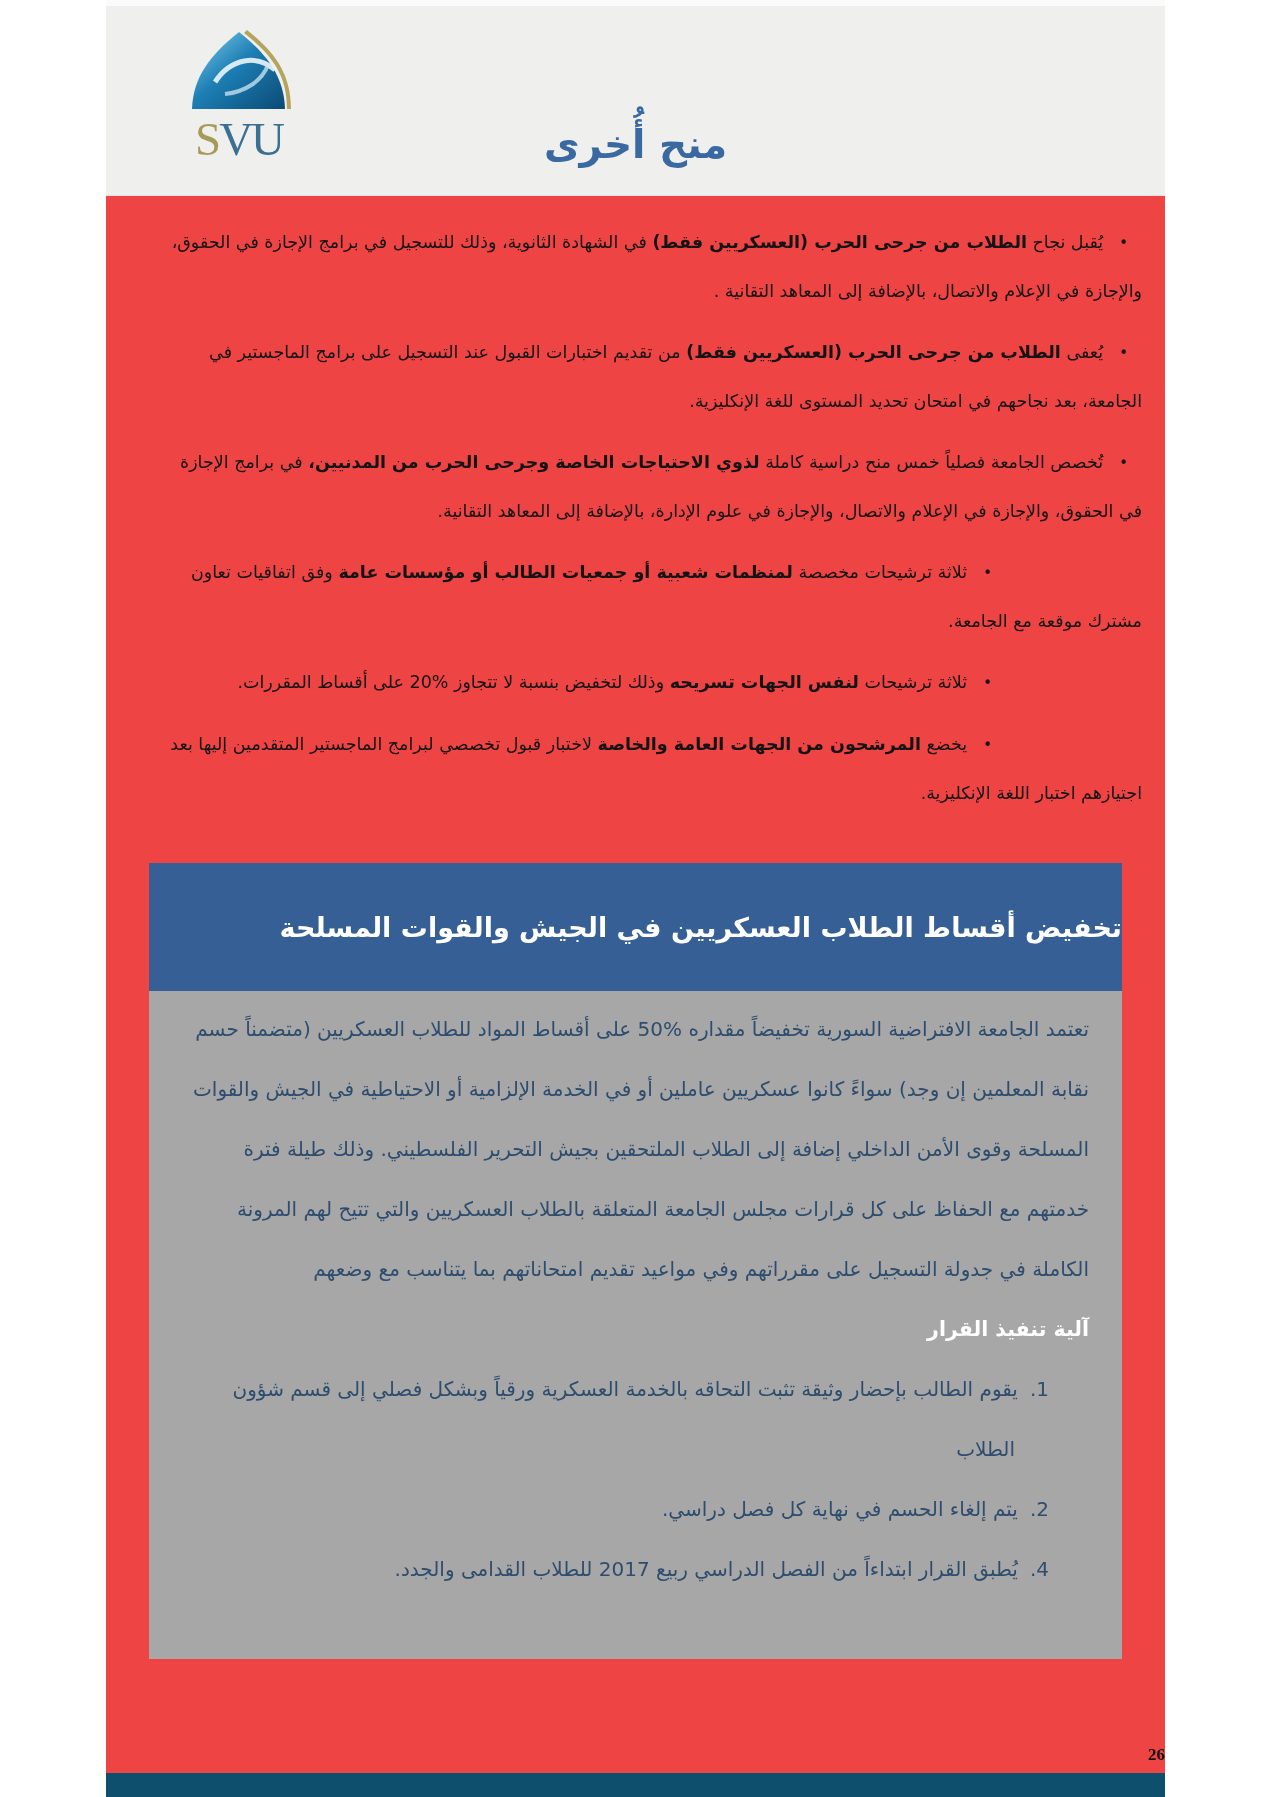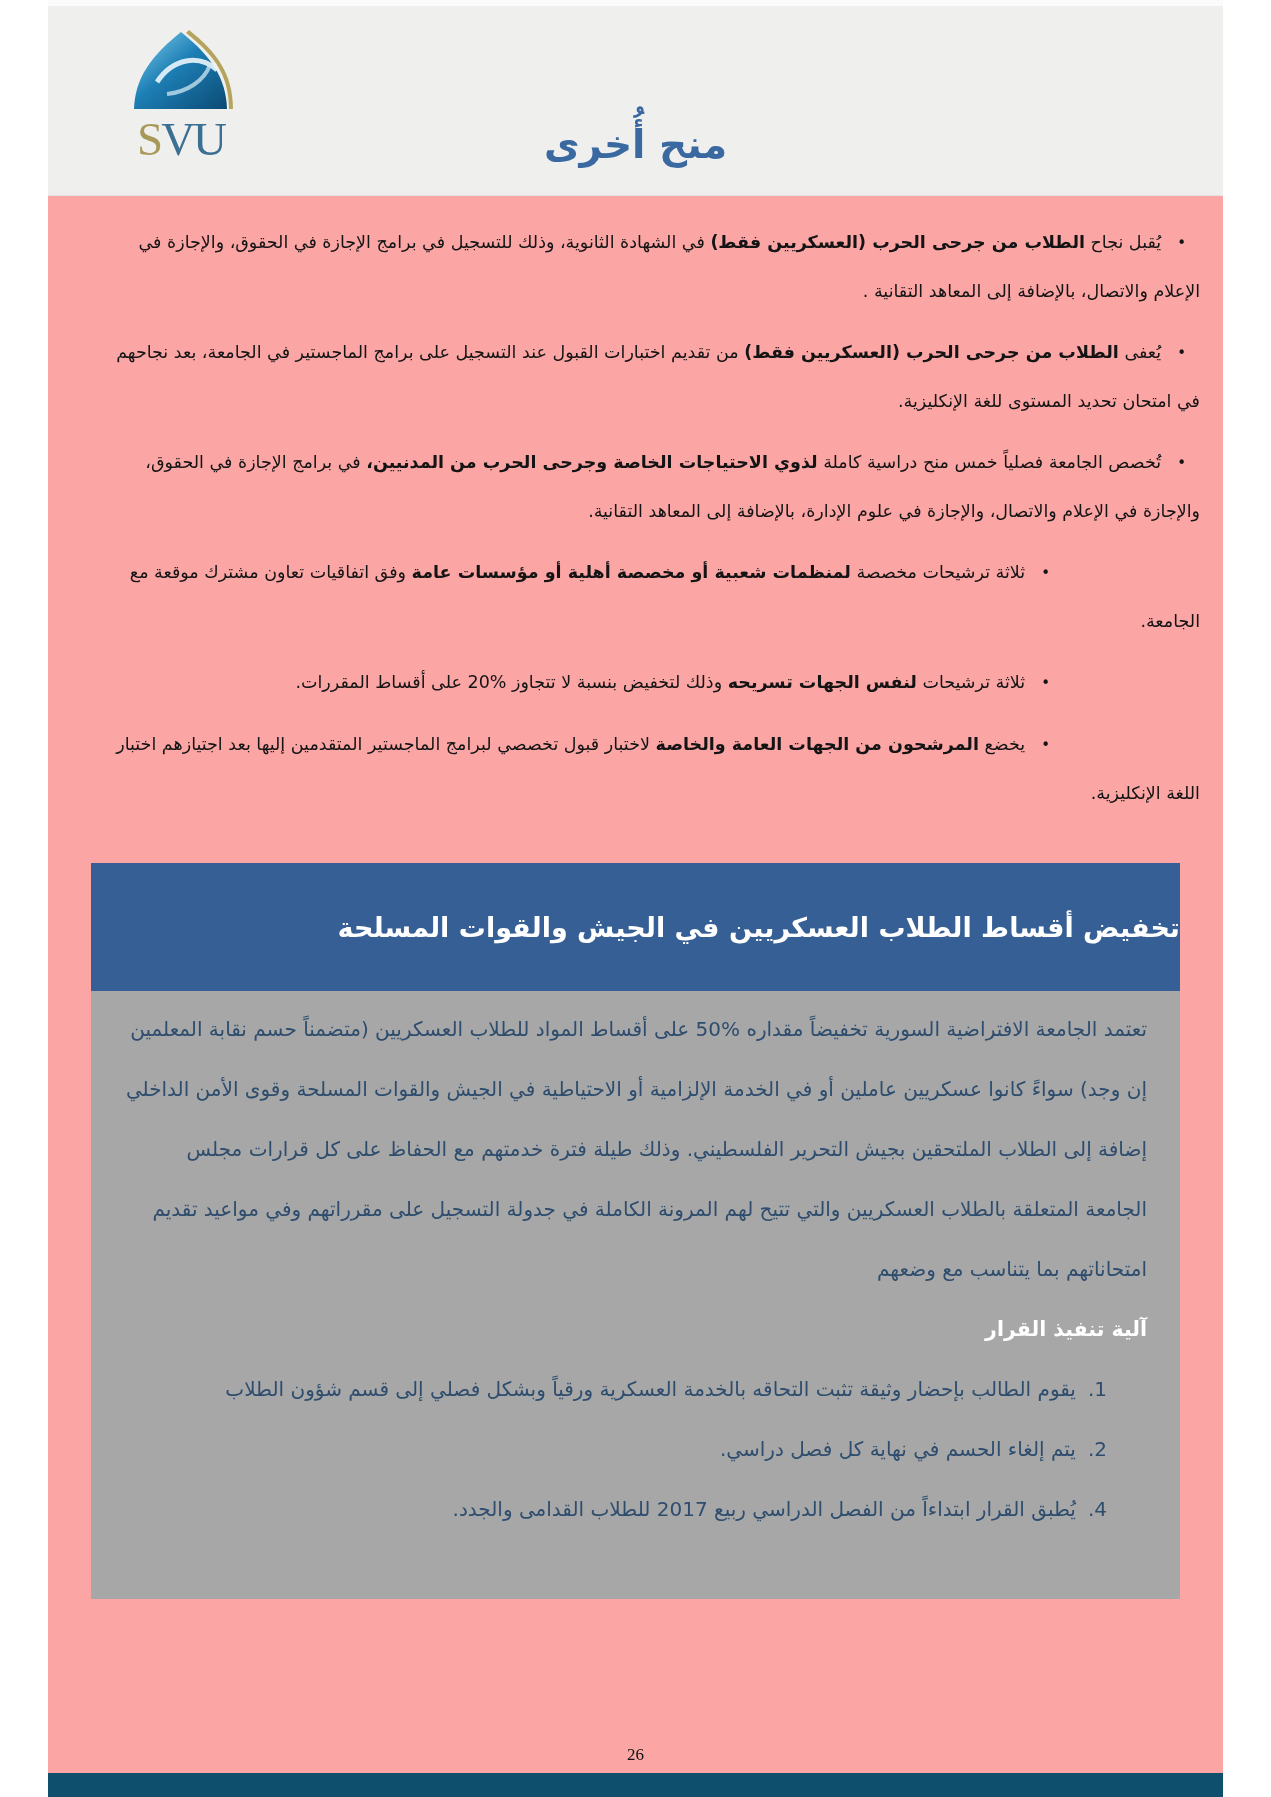--- a/index.html
+++ b/index.html
@@ -1,19 +1,19 @@
 <!DOCTYPE html>
 <html lang="ar"><head>
 <meta charset="utf-8">
 <style>
   html,body{margin:0;padding:0;background:#ffffff;}
   .page{
     position:relative;
-    width:1175px;height:1797px;
-    background:#fca5a5;
+    width:1059px;height:1797px;
+    background:#ef4444;
     font-family:"DejaVu Sans",sans-serif;
     overflow:hidden;
     margin:0 auto;
   }
   
   .header{
     position:relative;
     height:196px;
     background:#efefee;
     border-top:6px solid #fbfbfb;
@@ -109,23 +109,23 @@
   }
   .step-num{
     display:inline;
     margin-left:12px;
   }
   
   .page-number{
     position:absolute;
     left:0;right:0;
     bottom:32px;
-    text-align:center;
+    text-align:right;
     font-family:"Liberation Serif","DejaVu Serif",serif;
-    font-weight:normal;
+    font-weight:bold;
     font-size:17px;
     color:#111111;
     direction:ltr;
   }
   .footer-bar{
     position:absolute;
     left:0;right:0;bottom:0;
     height:24px;
     background:#0e4f6e;
   }
@@ -152,21 +152,21 @@
       </svg>
       <div class="logo-letters"><span class="logo-s">S</span><span class="logo-vu">VU</span></div>
     </div>
     <div class="page-title">منح أُخرى</div>
   </div>
 
   <div class="bullets">
     <div class="bullet lvl1"><span class="dot">•</span><span>يُقبل نجاح </span><b>الطلاب من جرحى الحرب (العسكريين فقط)</b><span> في الشهادة الثانوية، وذلك للتسجيل في برامج الإجازة في الحقوق، والإجازة في الإعلام والاتصال، بالإضافة إلى المعاهد التقانية .</span></div>
     <div class="bullet lvl1"><span class="dot">•</span><span>يُعفى </span><b>الطلاب من جرحى الحرب (العسكريين فقط)</b><span> من تقديم اختبارات القبول عند التسجيل على برامج الماجستير في الجامعة، بعد نجاحهم في امتحان تحديد المستوى للغة الإنكليزية.</span></div>
     <div class="bullet lvl1"><span class="dot">•</span><span>تُخصص الجامعة فصلياً خمس منح دراسية كاملة </span><b>لذوي الاحتياجات الخاصة وجرحى الحرب من المدنيين،</b><span> في برامج الإجازة في الحقوق، والإجازة في الإعلام والاتصال، والإجازة في علوم الإدارة، بالإضافة إلى المعاهد التقانية.</span></div>
-    <div class="bullet lvl2"><span class="dot">•</span><span>ثلاثة ترشيحات مخصصة </span><b>لمنظمات شعبية أو مخصصة أهلية أو مؤسسات عامة</b><span> وفق اتفاقيات تعاون مشترك موقعة مع الجامعة.</span></div>
+    <div class="bullet lvl2"><span class="dot">•</span><span>ثلاثة ترشيحات مخصصة </span><b>لمنظمات شعبية أو جمعيات الطالب أو مؤسسات عامة</b><span> وفق اتفاقيات تعاون مشترك موقعة مع الجامعة.</span></div>
     <div class="bullet lvl2"><span class="dot">•</span><span>ثلاثة ترشيحات </span><b>لنفس الجهات تسريحه</b><span> وذلك لتخفيض بنسبة لا تتجاوز %20 على أقساط المقررات.</span></div>
     <div class="bullet lvl2"><span class="dot">•</span><span>يخضع </span><b>المرشحون من الجهات العامة والخاصة</b><span> لاختبار قبول تخصصي لبرامج الماجستير المتقدمين إليها بعد اجتيازهم اختبار اللغة الإنكليزية.</span></div>
   </div>
 
   <div class="banner">
     <div class="banner-title">تخفيض أقساط الطلاب العسكريين في الجيش والقوات المسلحة</div>
   </div>
 
   <div class="graybox">
     <p>تعتمد الجامعة الافتراضية السورية تخفيضاً مقداره %50 على أقساط المواد للطلاب العسكريين (متضمناً حسم نقابة المعلمين إن وجد) سواءً كانوا عسكريين عاملين أو في الخدمة الإلزامية أو الاحتياطية في الجيش والقوات المسلحة وقوى الأمن الداخلي إضافة إلى الطلاب الملتحقين بجيش التحرير الفلسطيني. وذلك طيلة فترة خدمتهم مع الحفاظ على كل قرارات مجلس الجامعة المتعلقة بالطلاب العسكريين والتي تتيح لهم المرونة الكاملة في جدولة التسجيل على مقرراتهم وفي مواعيد تقديم امتحاناتهم بما يتناسب مع وضعهم</p>

